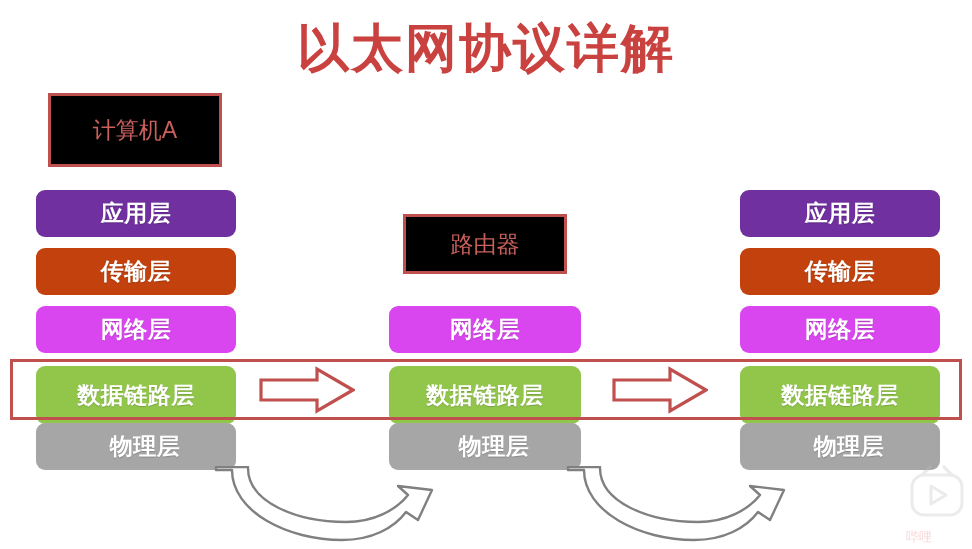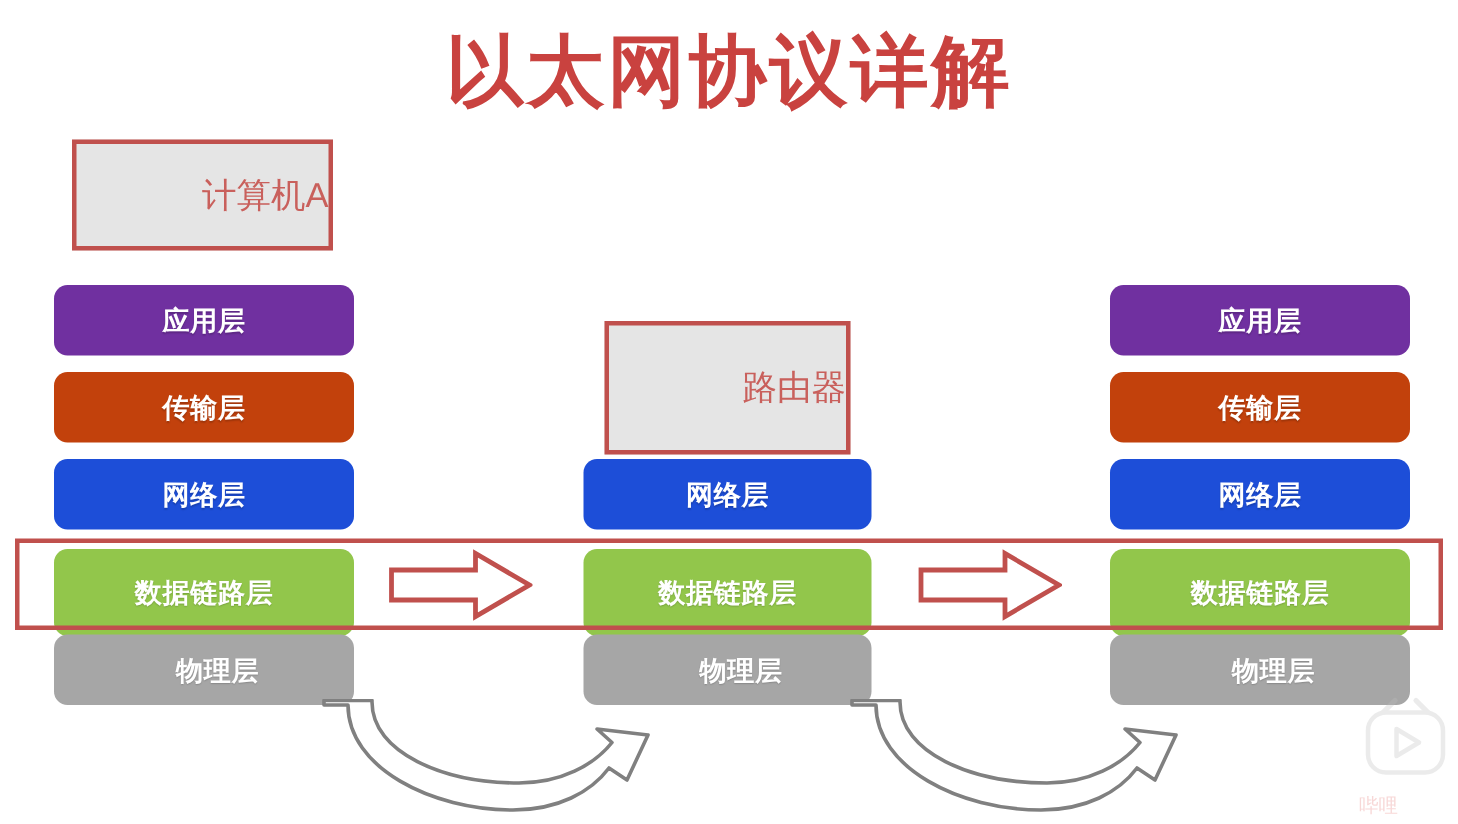--- a/index.html
+++ b/index.html
@@ -30,62 +30,62 @@
     color: #C9423F;
     letter-spacing: 2px;
     line-height: 52px;
     white-space: nowrap;
   }
 
   
   .redbox {
     position: absolute;
     box-sizing: border-box;
-    background: #e5e5e5;
+    background: #000000;
     border: 3px solid #C0504D;
     display: flex;
     align-items: center;
-    justify-content: flex-end;
+    justify-content: center;
     color: #C9605C;
     font-size: 23px;
     font-weight: normal;
     white-space: nowrap;
   }
   #computer-a { left: 48px;  top: 93px;  width: 174px; height: 74px; }
   #computer-b { left: 752px; top: 93px;  width: 174px; height: 74px; }
-  #router     { left: 403px; top: 214px; width: 164px; height: 89px; }
+  #router     { left: 403px; top: 214px; width: 164px; height: 60px; }
 
   
   .layer {
     position: absolute;
     box-sizing: border-box;
     border-radius: 9px;
     display: flex;
     align-items: center;
     justify-content: center;
     color: #ffffff;
-    font-size: 18px;
+    font-size: 23px;
     font-weight: bold;
     white-space: nowrap;
     letter-spacing: 0.5px;
     text-shadow: 0 1px 1px rgba(0,0,0,0.18);
   }
   .col-left   { left: 36px;  width: 200px; }
   .col-mid    { left: 389px; width: 192px; }
   .col-right  { left: 740px; width: 200px; }
 
   .row-app   { top: 190px; height: 47px; }
   .row-trans { top: 248px; height: 47px; }
   .row-net   { top: 306px; height: 47px; }
   .row-link  { top: 366px; height: 58px; }
   .row-phys  { top: 423px; height: 47px; padding-left: 18px; }
 
   .c-app   { background: #7030A0; }
   .c-trans { background: #c2410c; }
-  .c-net   { background: #1d4ed8; }
+  .c-net   { background: #d946ef; }
   .c-link  { background: #92C64B; }
   .c-phys  { background: #A6A6A6; }
 
   
   #link-band {
     position: absolute;
     box-sizing: border-box;
     left: 10px;
     top: 359px;
     width: 952px;

